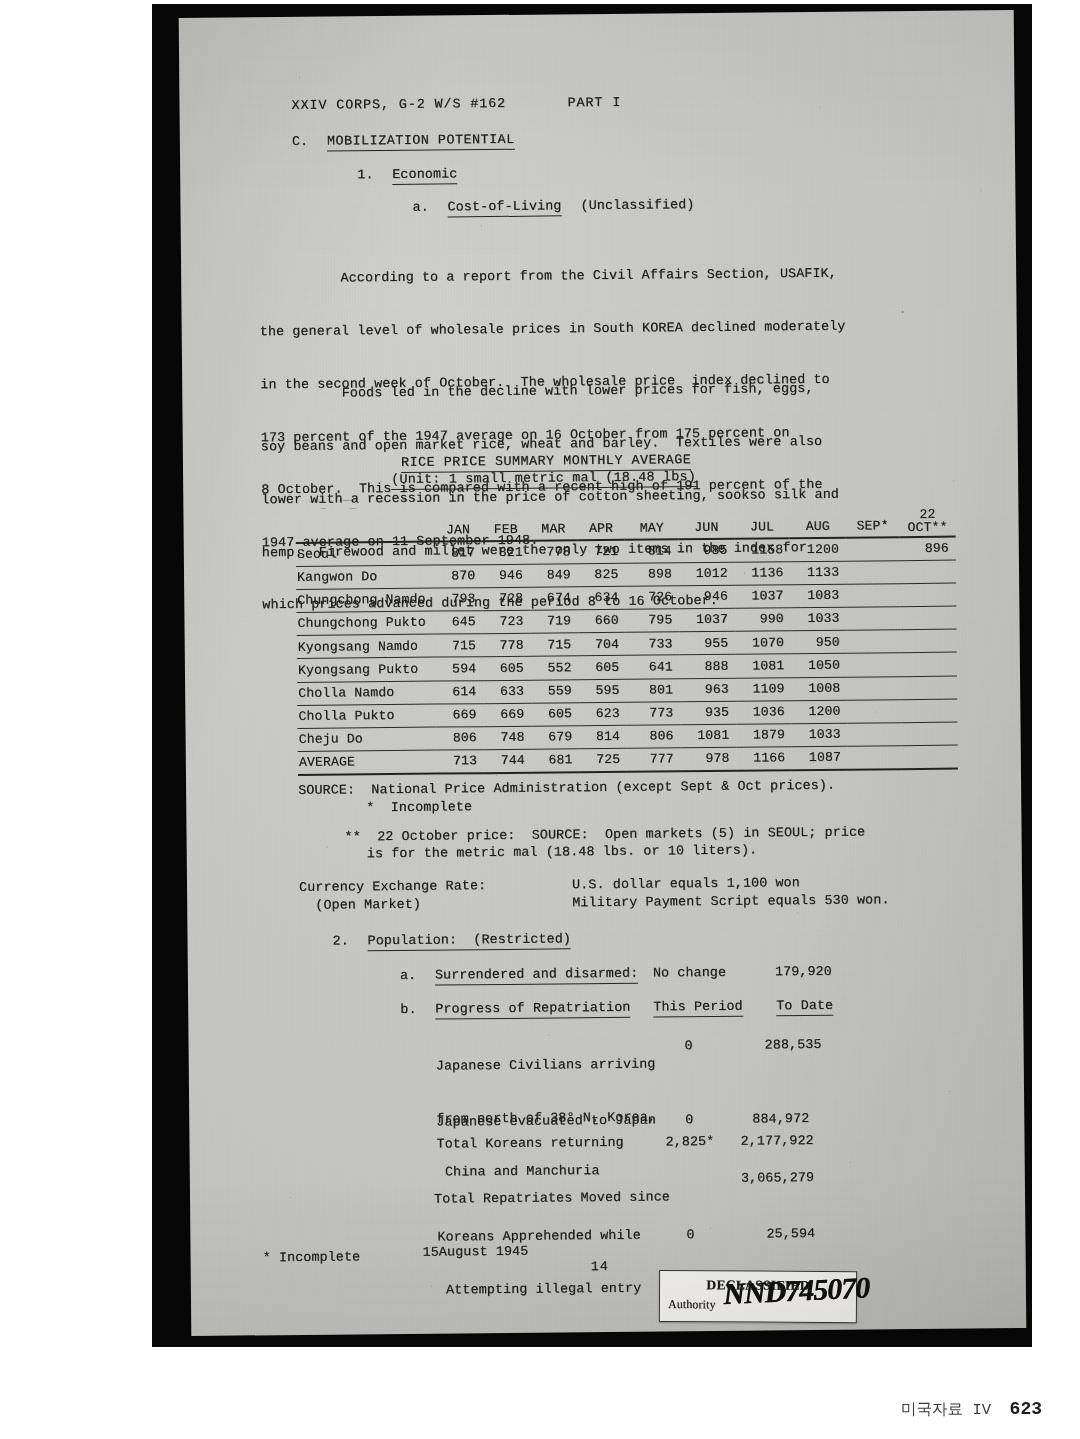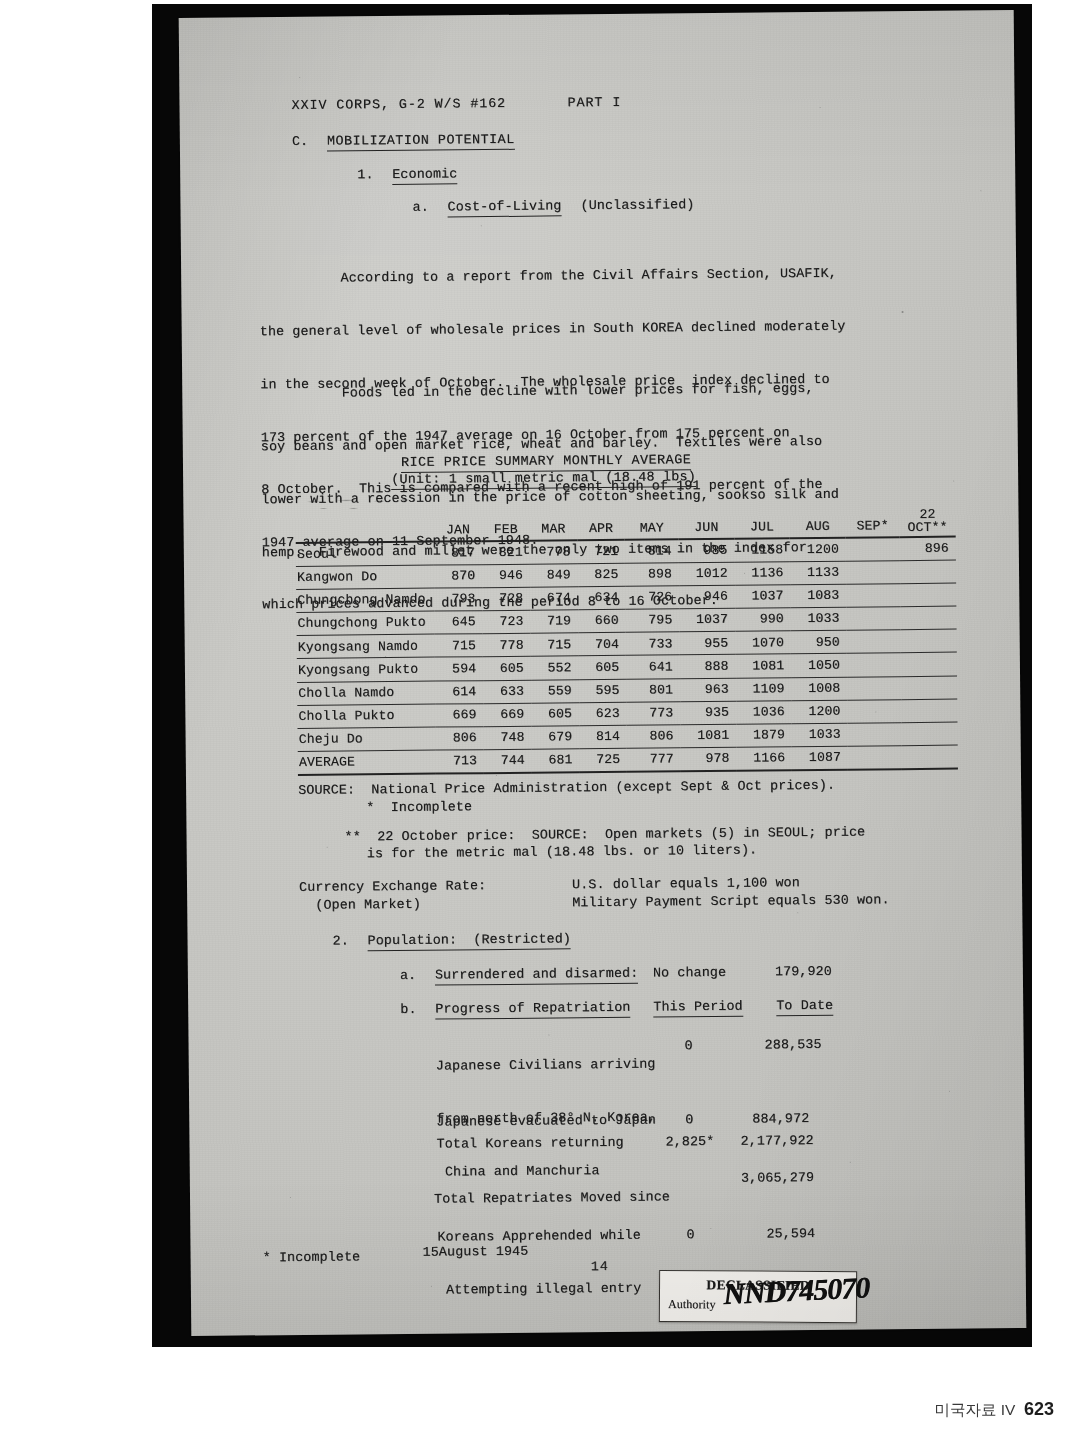--- a/index.html
+++ b/index.html
@@ -242,23 +242,23 @@
     font-style: italic;
     letter-spacing: -1px;
     color: #111;
     transform: rotate(-3deg);
     text-shadow: 0.6px 0 0 #111;
   }
 
   
   #book-footer {
     position: absolute;
-    right: 26px;
+    right: 38px;
     top: 1381px;
-    font-family: Liberation Sans, sans-serif;
+    font-family: Liberation Mono, monospace;
     font-size: 15.5px;
     color: #3a3a3a;
     white-space: pre;
   }
   #book-footer .page-no {
     font-weight: bold;
     font-size: 18px;
     color: #1d1d1d;
   }
 

